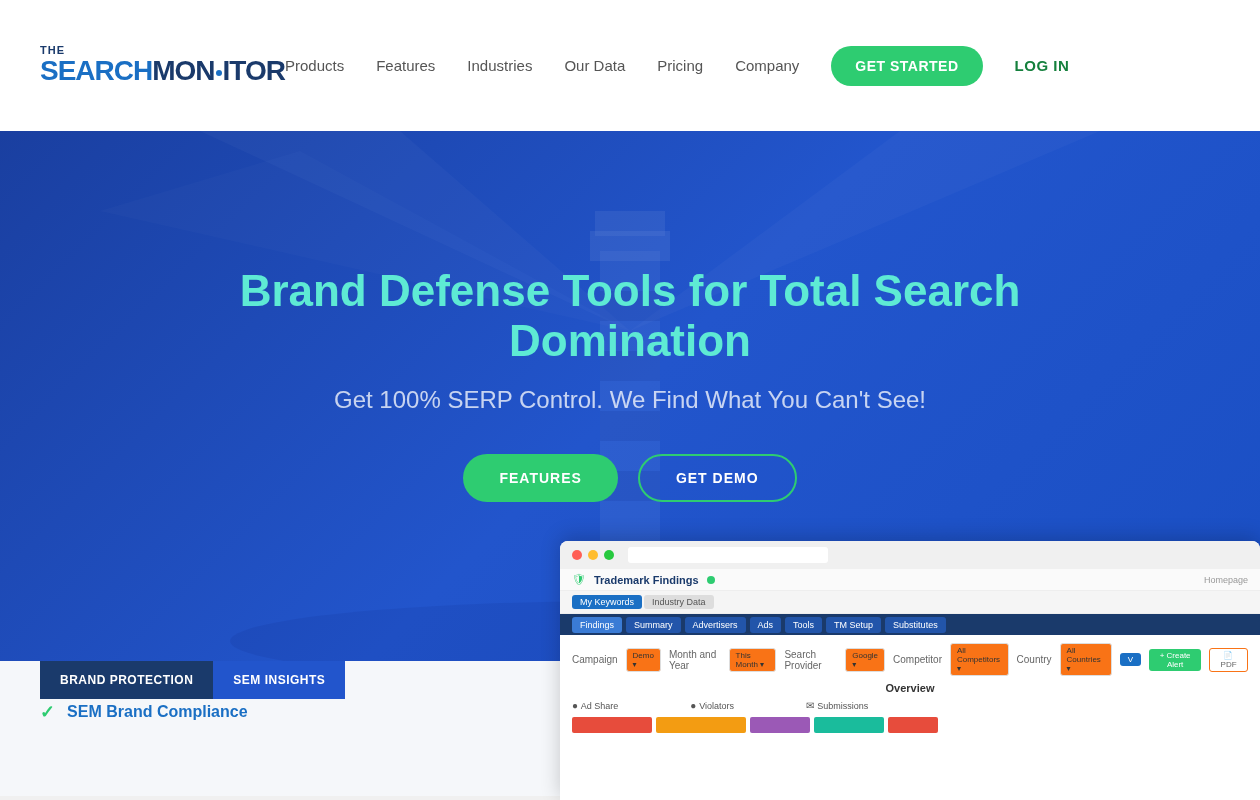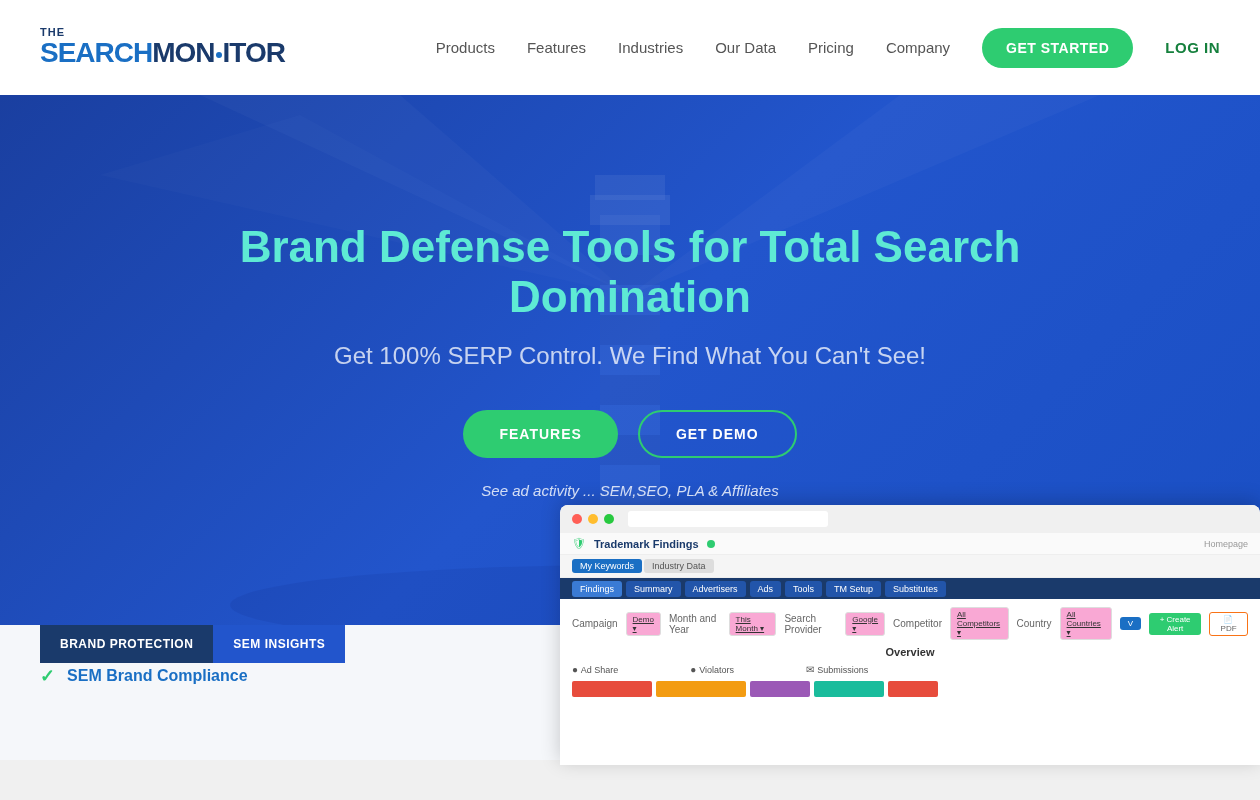--- a/index.html
+++ b/index.html
@@ -1,24 +1,23 @@
 <!DOCTYPE html>
 <html><head>
   <meta charset="utf-8">
   <style>
     * { margin: 0; padding: 0; box-sizing: border-box; }
     body { font-family: 'Arial', sans-serif; width: 1260px; height: 800px; overflow: hidden; background: #f0f0f0; }
 
     
     .header {
       background: #ffffff;
-      height: 95px;
-      display: flex;
-      align-items: center;
-      justify-content: space-between;
+      height: 131px;
+      display: flex;
+      align-items: center;
       padding: 4px 40px;
       box-shadow: 0 1px 3px rgba(0,0,0,0.1);
     }
     .logo-container {
       display: flex;
       flex-direction: column;
       line-height: 1.1;
     }
     .logo-the {
       font-size: 11px;
@@ -262,27 +261,26 @@
       font-size: 9px;
     }
     .db-row {
       display: flex;
       gap: 8px;
       margin-bottom: 6px;
       align-items: center;
     }
     .db-label { color: #666; font-size: 10px; }
     .db-select {
-      background: #f9a8d4;
+      background: #f97316;
       border: 1px solid #ddd;
       color: #333;
       font-size: 8px;
       padding: 2px 6px;
       border-radius: 3px;
-      text-decoration: underline;
     }
     .db-btn-blue { background: #1a6fc4; color: white; font-size: 8px; padding: 2px 8px; border-radius: 3px; border: none; }
     .db-btn-green { background: #2ecc71; color: white; font-size: 8px; padding: 2px 8px; border-radius: 3px; border: none; }
     .db-btn-outline { background: transparent; color: #666; font-size: 8px; padding: 2px 8px; border-radius: 3px; border: 1px solid #f97316; }
     .overview-title {
       text-align: center;
       font-size: 11px;
       font-weight: 700;
       color: #333;
       margin: 6px 0;
@@ -386,21 +384,20 @@
     <ellipse cx="630" cy="510" rx="400" ry="40" fill="rgba(0,0,80,0.2)"></ellipse>
   </svg>
 
   <div class="hero-content">
     <h1 class="hero-title">Brand Defense Tools for Total Search Domination</h1>
     <p class="hero-subtitle">Get 100% SERP Control. We Find What You Can't See!</p>
     <div class="hero-buttons">
       <button class="btn-features">FEATURES</button>
       <button class="btn-demo">GET DEMO</button>
     </div>
-    <p class="hero-tagline">See ad activity ... SEM,SEO, PLA &amp; Affiliates</p>
   </div>
 </div>
 
 <div class="bottom-section">
   <div class="tabs-container">
     <button class="tab tab-brand">BRAND PROTECTION</button>
     <button class="tab tab-sem">SEM INSIGHTS</button>
   </div>
 
   <div class="feature-item">

